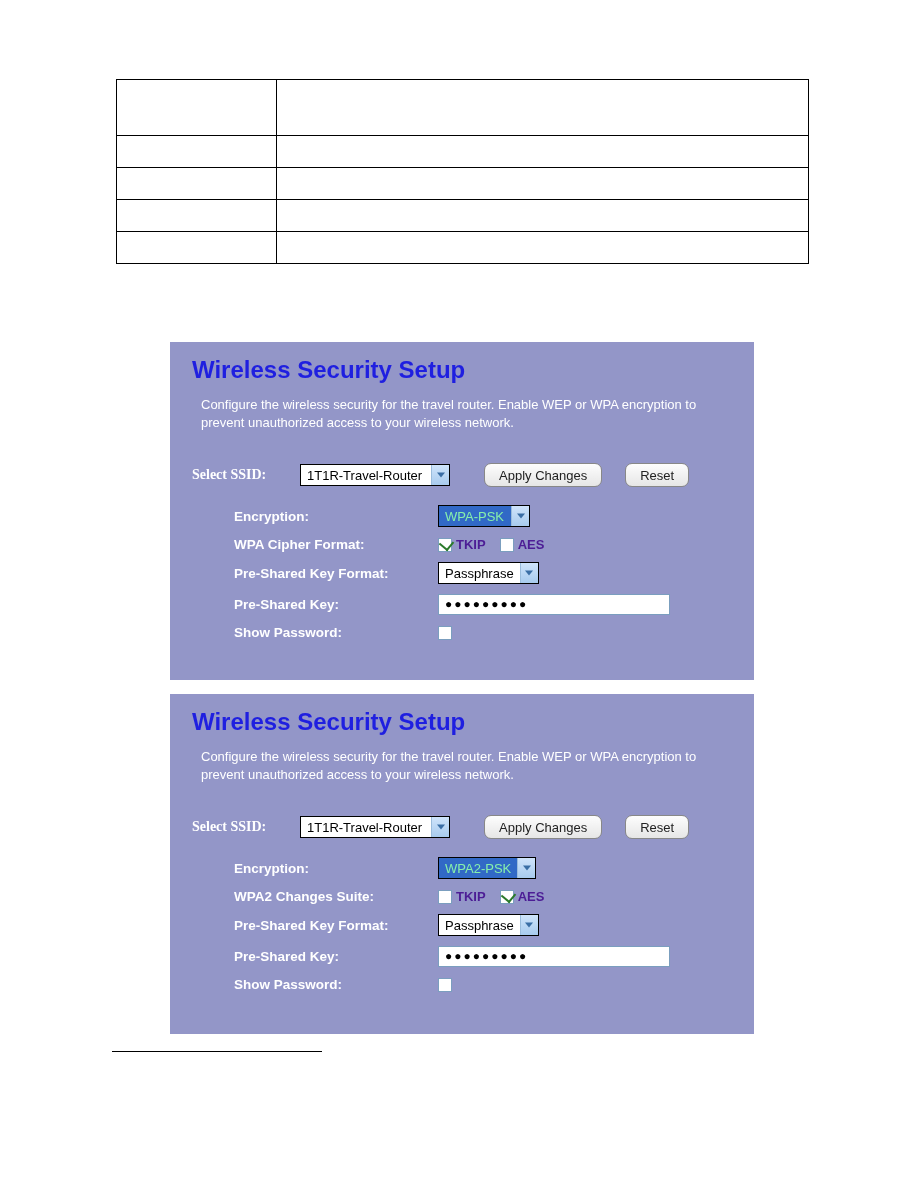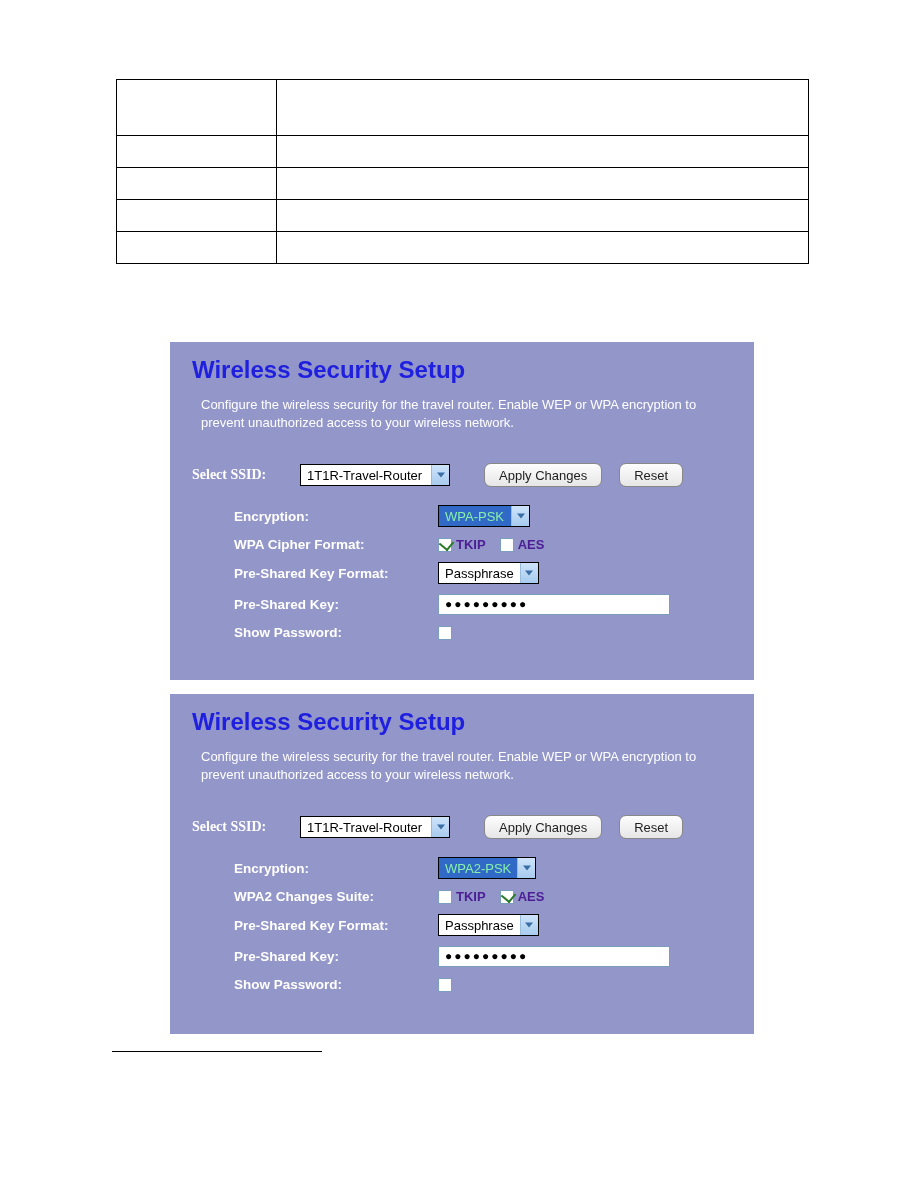--- a/index.html
+++ b/index.html
@@ -109,21 +109,21 @@
     justify-content: center;
     height: 24px;
     padding: 0 14px;
     background: linear-gradient(#fdfdfd,#e6e6e6);
     border: 1px solid #888;
     border-radius: 7px;
     font-size: 13px;
     color: #222;
     cursor: pointer;
   }
-  .btn + .btn { margin-left: 17px; }
+  .btn + .btn { margin-left: 23px; }
   .gap { width: 34px; }
   .indent {
     margin-left: 42px;
   }
   .frow {
     display: flex;
     align-items: center;
     margin-bottom: 10px;
   }
   .frow .flabel {

